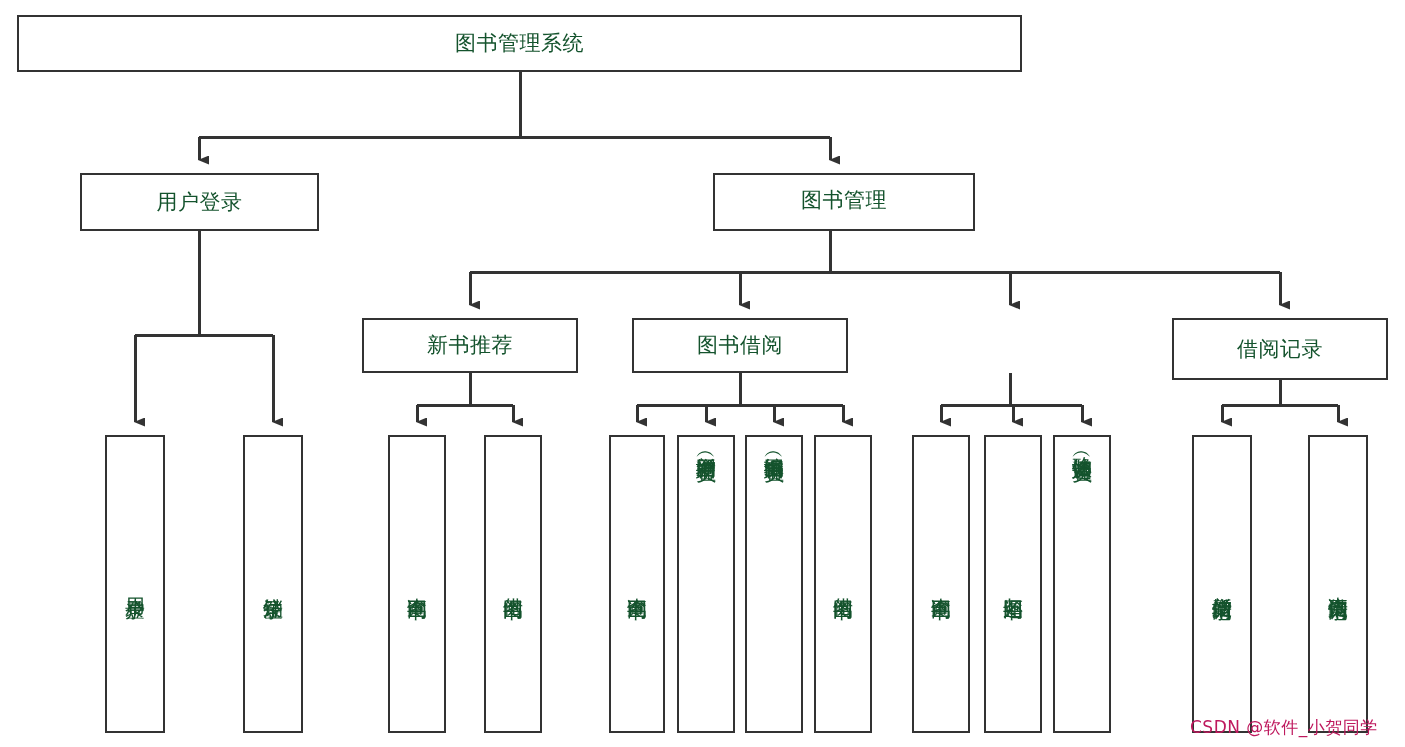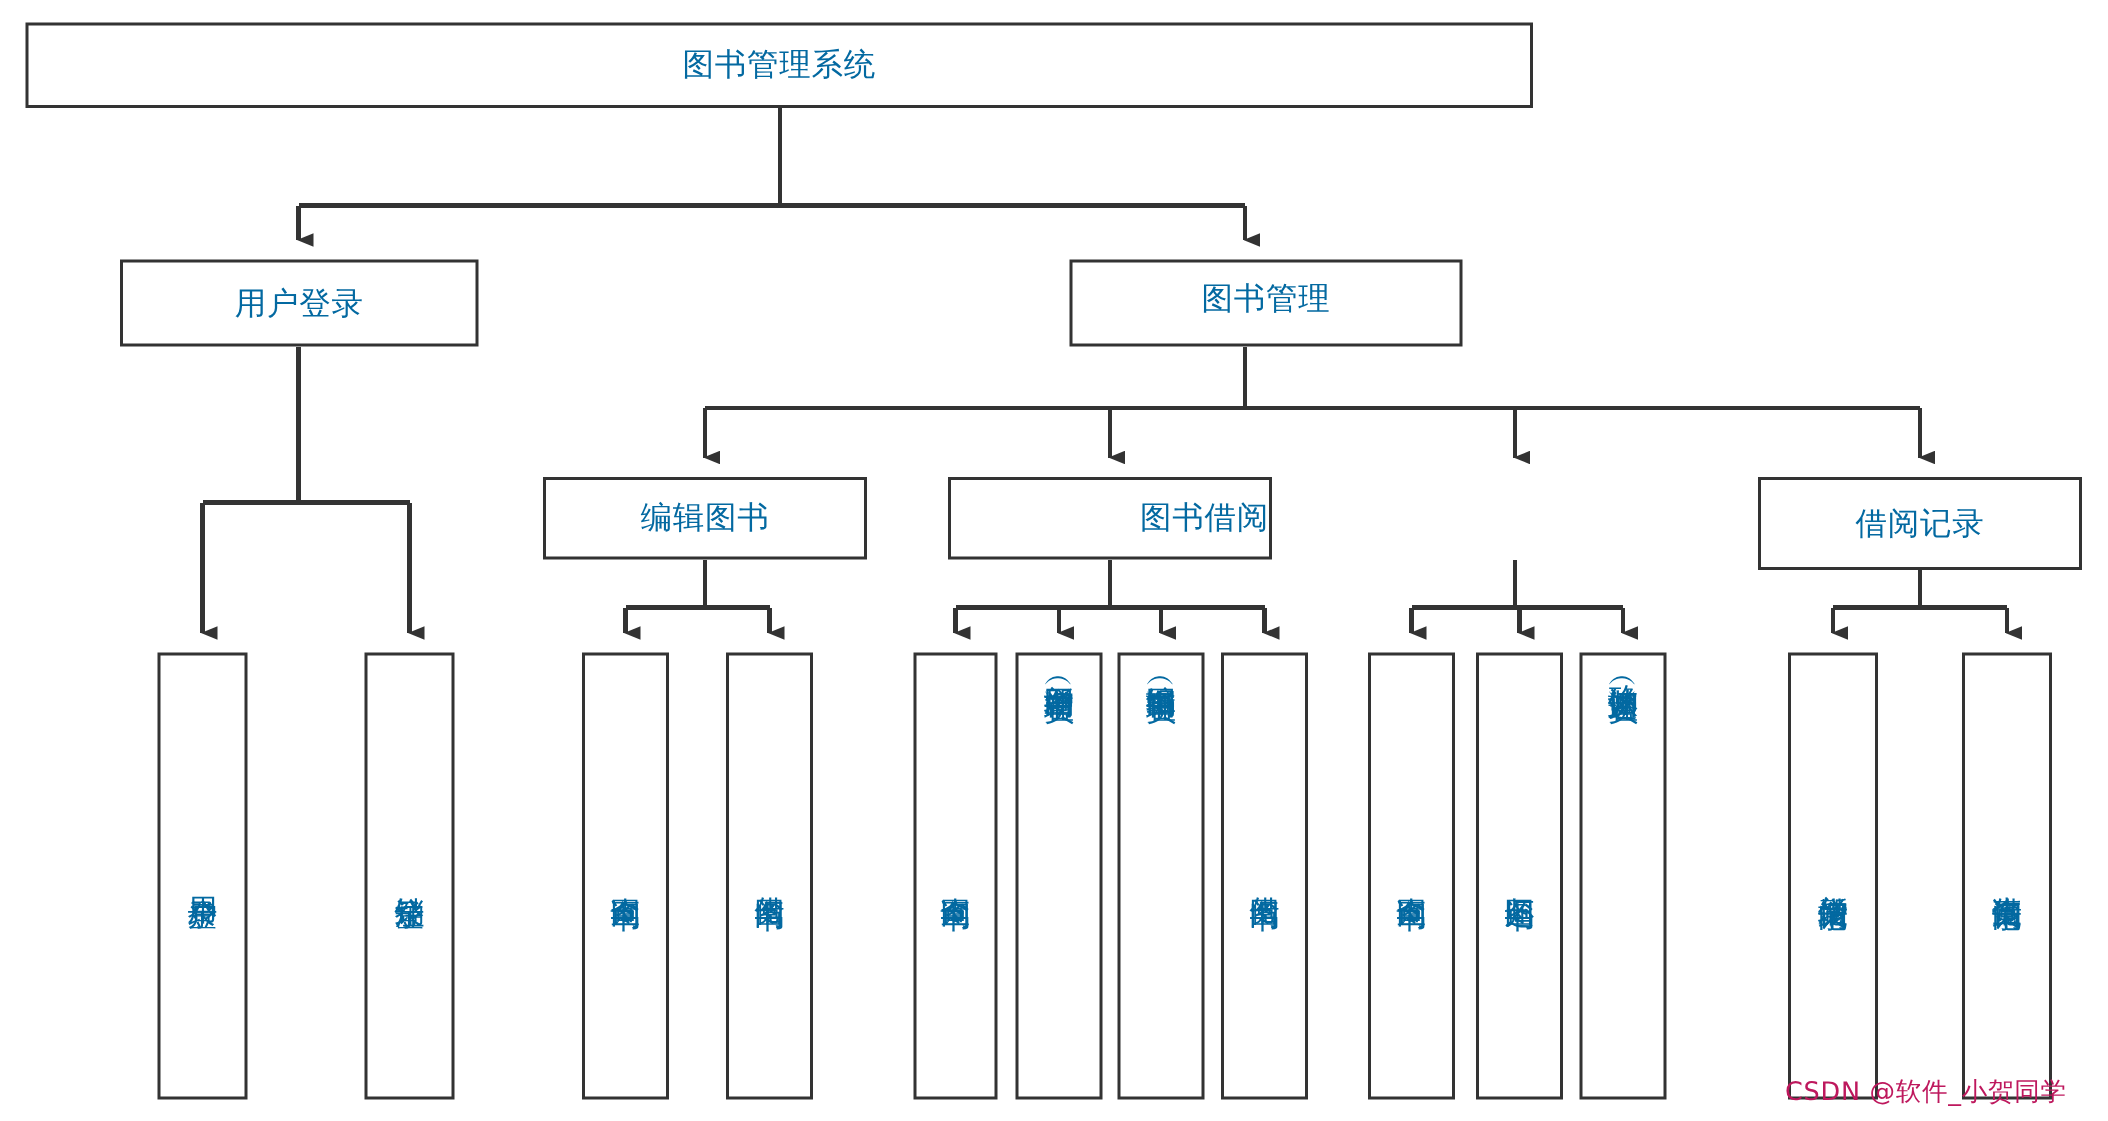--- a/index.html
+++ b/index.html
@@ -25,21 +25,21 @@
     height: 747px;
   }
   .node {
     position: absolute;
     box-sizing: border-box;
     border: 2px solid #333333;
     background: #ffffff;
     display: flex;
     align-items: center;
     justify-content: center;
-    color: #0369a1;
+    color: #14532d;
   }
   .node .label {
     display: block;
     text-align: center;
     line-height: 1.18;
   }
   .node.horiz .label {
     font-size: 21px;
     letter-spacing: 0.5px;
   }
@@ -130,23 +130,23 @@
   </div>
 
   <div class="node horiz" style="left:80px; top:173px; width:239px; height:58px;">
     <span class="label">用户登录</span>
   </div>
   <div class="node horiz" style="left:713px; top:173px; width:262px; height:58px;font-family:Liberation Mono, monospace;">
     <span class="label">图书管理</span>
   </div>
 
   <div class="node horiz" style="left:362px; top:318px; width:216px; height:55px;">
-    <span class="label">编辑图书</span>
+    <span class="label">新书推荐</span>
   </div>
-  <div class="node horiz" style="left:632px; top:318px; width:216px; height:55px;justify-content:flex-end;">
+  <div class="node horiz" style="left:632px; top:318px; width:216px; height:55px;">
     <span class="label">图书借阅</span>
   </div>
   <div class="node horiz" style="left:1172px; top:318px; width:216px; height:62px;">
     <span class="label">借阅记录</span>
   </div>
 
   <div class="node vert mid" style="left:105px; top:435px; width:60px; height:298px;">
     <span class="label">用户登录</span>
   </div>
   <div class="node vert mid" style="left:243px; top:435px; width:60px; height:298px;">

